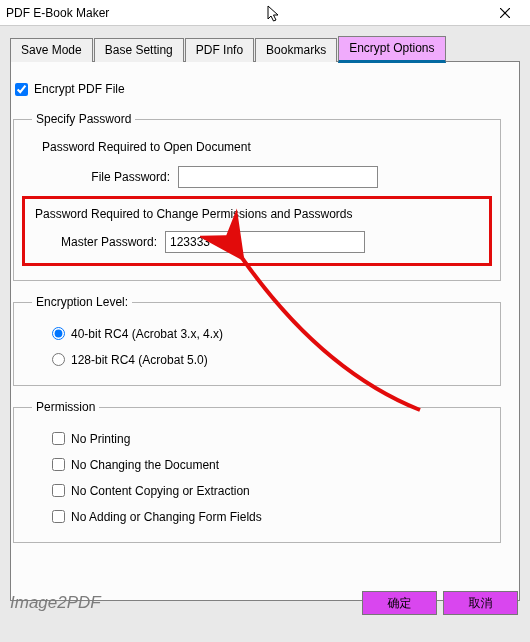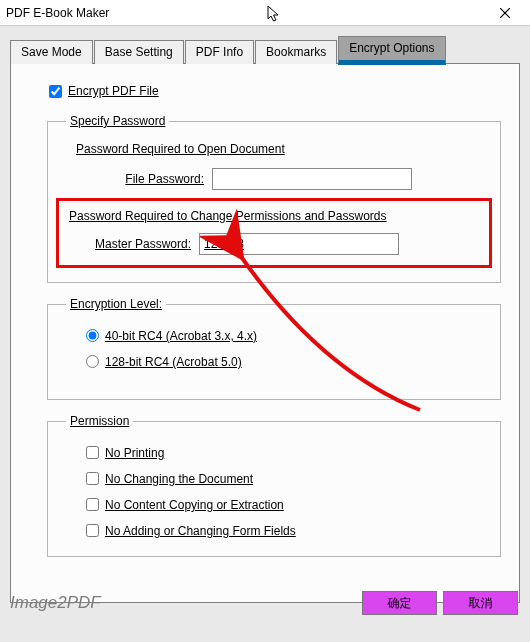--- a/index.html
+++ b/index.html
@@ -46,33 +46,32 @@
     padding: 4px 10px 5px 10px;
     border: 1px solid #808080;
     border-bottom: none;
     background: #f0f0f0;
     margin-right: 1px;
     font-size: 12px;
     cursor: pointer;
     position: relative;
   }
   .tab.active {
-    background: #a3a3a3;
-    border-bottom: 5px solid #0369a1;
+    background: #f0abfc;
+    border-bottom: 3px solid #0369a1;
     margin-bottom: -1px;
     z-index: 3;
   }
   .tab-panel {
     border: 1px solid #808080;
     background: #fcfcfc;
     margin-top: -1px;
-    padding: 14px 18px 14px 36px;
+    padding: 14px 18px 14px 2px;
     min-height: 540px;
     position: relative;
-    text-decoration: underline;
   }
 
   
   .check-row {
     display: flex;
     align-items: center;
     margin: 6px 0 16px 2px;
   }
   input[type="checkbox"], input[type="radio"] {
     margin: 0 6px 0 0;
@@ -223,21 +222,21 @@
         </div>
       </div>
     </fieldset>
 
     <fieldset class="group">
       <legend>Encryption Level:</legend>
       <div class="radio-row">
         <input type="radio" name="enclvl" checked="" id="r40" style="">
         <label for="r40">40-bit RC4 (Acrobat 3.x, 4.x)</label>
       </div>
-      <div class="radio-row" style="margin-bottom:16px;">
+      <div class="radio-row" style="margin-bottom:4px;">
         <input type="radio" name="enclvl" id="r128" style="">
         <label for="r128">128-bit RC4 (Acrobat 5.0)</label>
       </div>
     </fieldset>
 
     <fieldset class="group" style="margin-bottom:4px;">
       <legend>Permission</legend>
       <div class="perm-row">
         <input type="checkbox" id="p1" style="">
         <label for="p1">No Printing</label>

